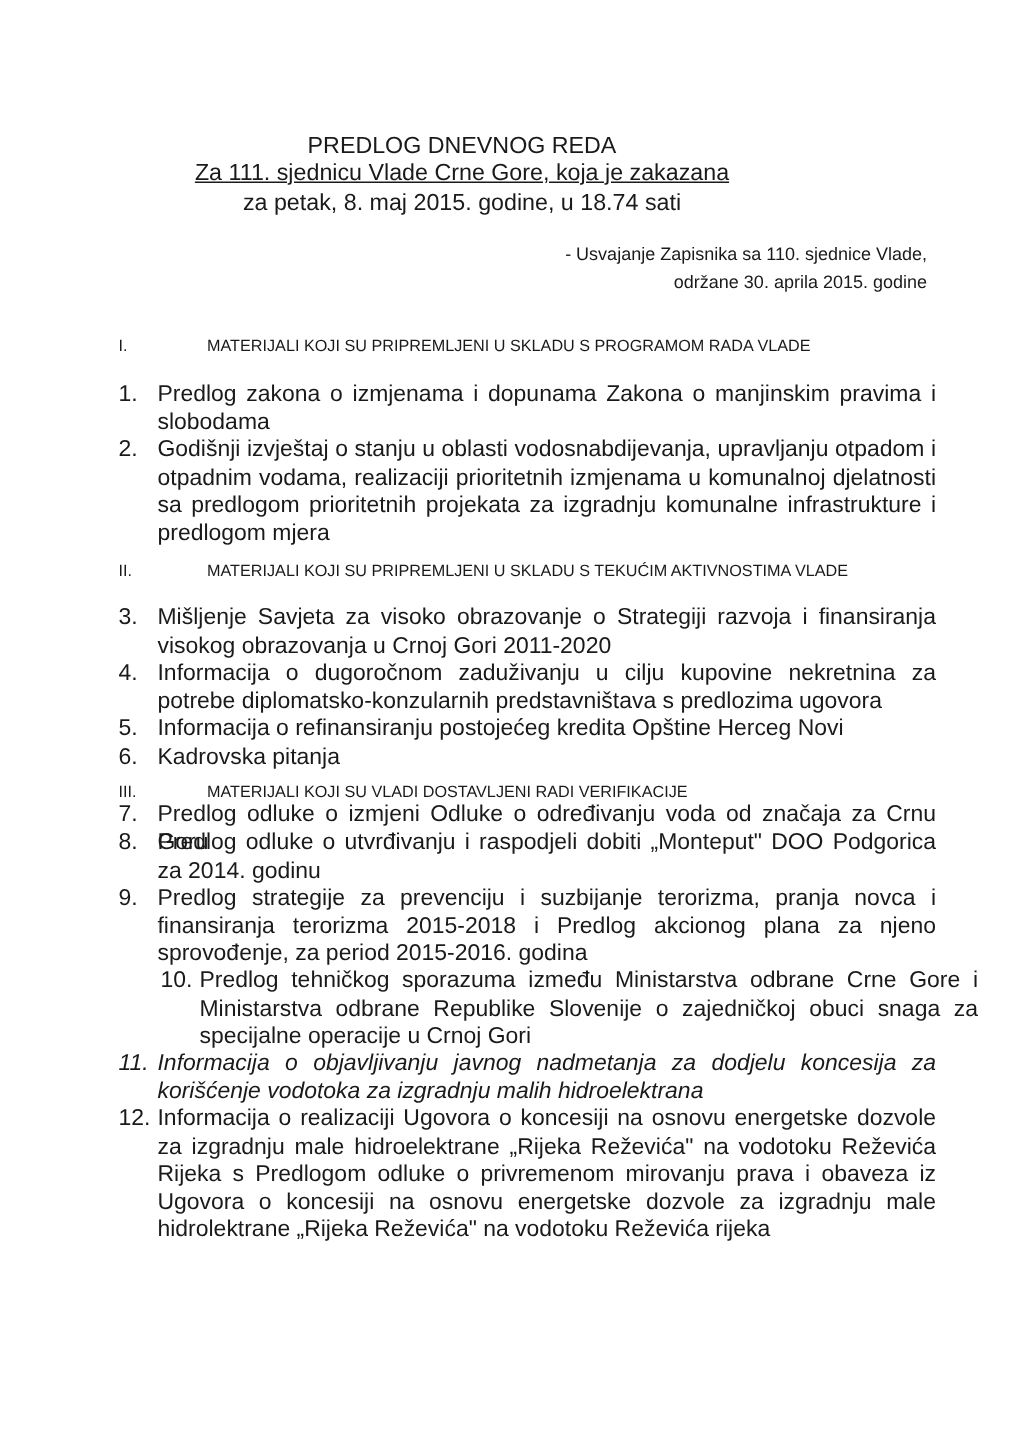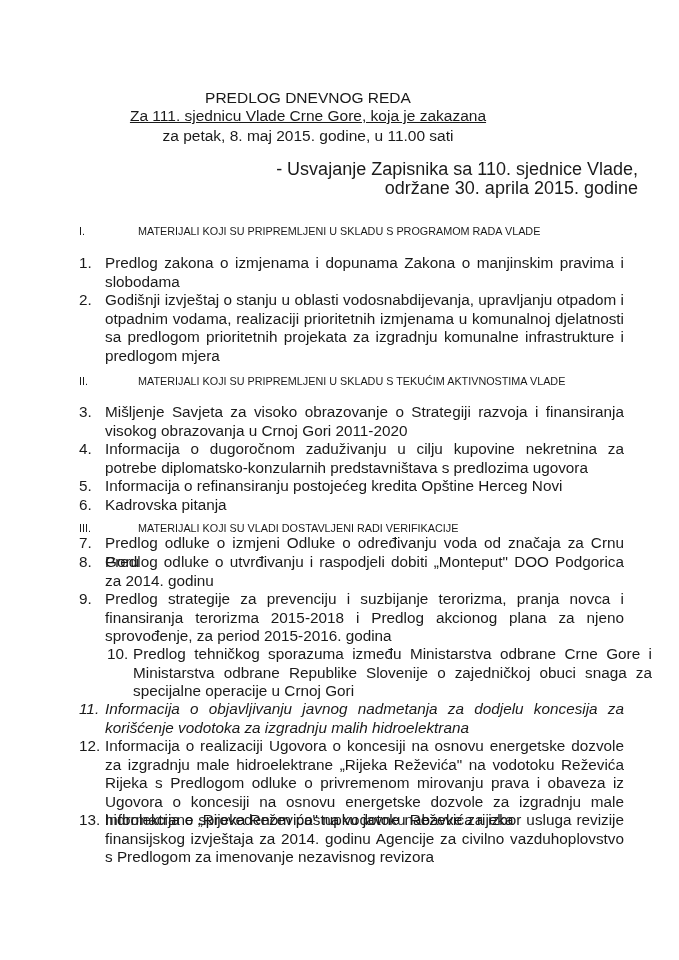--- a/index.html
+++ b/index.html
@@ -1,36 +1,36 @@
 <!DOCTYPE html>
 <html><head>
 <meta charset="utf-8">
 <style>
   html, body { margin: 0; padding: 0; background: #ffffff; }
   body { width: 679px; height: 960px; position: relative; overflow: hidden;
          font-family: "Liberation Sans", sans-serif; color: #1a1a1a; }
   .page { position: absolute; left: 0; top: 0; width: 679px; height: 960px; background: #fff; }
   .center { position: absolute; left: 0; width: 616px; text-align: center; font-size: 15.5px; line-height: 19px; }
-  .right { position: absolute; right: 41px; text-align: right; font-size: 18px; line-height: 19px; }
+  .right { position: absolute; right: 61px; text-align: right; font-size: 12px; line-height: 19px; }
   .sec { position: absolute; left: 79px; font-size: 10.8px; line-height: 14px; letter-spacing: 0; white-space: nowrap; }
   .sec .num { position: absolute; left: 0; }
   .sec .title { position: absolute; left: 43px; padding-left: 16px; }
   .item { position: absolute; left: 79px; width: 545px; font-size: 15.3px; line-height: 18.6px; }
   .item .n { position: absolute; left: 0; top: 0; }
   .item .t { display: block; margin-left: 26px; text-align: justify; }
   .item .t.last-left { text-align-last: left; }
 </style>
 </head>
 <body>
 
 <div class="page">
 
   <div class="center" style="top:88px;">PREDLOG DNEVNOG REDA</div>
   <div class="center" style="top:106px;text-decoration:underline;">Za 111. sjednicu Vlade  Crne Gore, koja je zakazana</div>
-  <div class="center" style="top:126px;">za petak, 8. maj 2015. godine, u 11.00 sati</div>
+  <div class="center" style="top:126px;">za petak, 8. maj 2015. godine, u 18.74 sati</div>
 
   <div class="right" style="top:160px;">- Usvajanje Zapisnika sa 110. sjednice Vlade,</div>
   <div class="right" style="top:179px;">održane 30. aprila 2015. godine</div>
 
   <div class="sec" style="top:224px;">
     <span class="num">I.</span>
     <span class="title">MATERIJALI KOJI SU PRIPREMLJENI U SKLADU S PROGRAMOM RADA VLADE</span>
   </div>
 
   <div class="item" style="top:254px;">
@@ -86,18 +86,14 @@
     <span class="t last-left">Predlog tehničkog sporazuma između Ministarstva odbrane Crne Gore i Ministarstva odbrane Republike Slovenije o zajedničkoj obuci snaga za specijalne operacije u Crnoj Gori</span>
   </div>
   <div class="item" style="top:700px;font-style:italic;">
     <span class="n">11.</span>
     <span class="t last-left">Informacija o objavljivanju javnog nadmetanja za dodjelu koncesija za korišćenje vodotoka za izgradnju malih hidroelektrana</span>
   </div>
   <div class="item" style="top:737px;">
     <span class="n">12.</span>
     <span class="t last-left">Informacija o realizaciji Ugovora o koncesiji na osnovu energetske dozvole za izgradnju male hidroelektrane „Rijeka Reževića" na vodotoku Reževića Rijeka s Predlogom odluke o privremenom mirovanju prava i obaveza iz Ugovora o koncesiji na osnovu energetske dozvole za izgradnju male hidrolektrane „Rijeka Reževića" na vodotoku Reževića rijeka</span>
   </div>
-  <div class="item" style="top:811px;">
-    <span class="n">13.</span>
-    <span class="t last-left">Informacija o sprovedenom postupku javne nabavke za izbor usluga revizije finansijskog izvještaja za 2014. godinu Agencije za civilno vazduhoplovstvo s Predlogom za imenovanje nezavisnog revizora</span>
-  </div>
 
 </div>
 
 </body></html>

